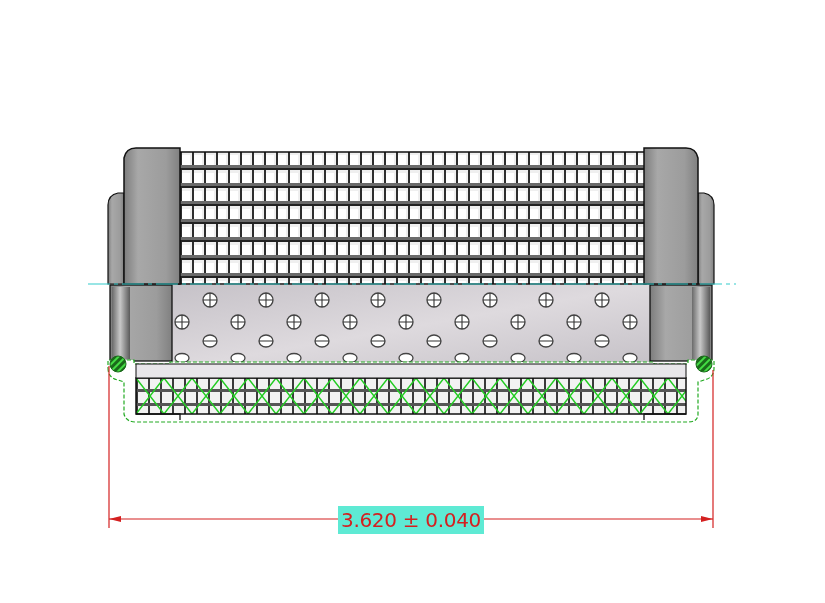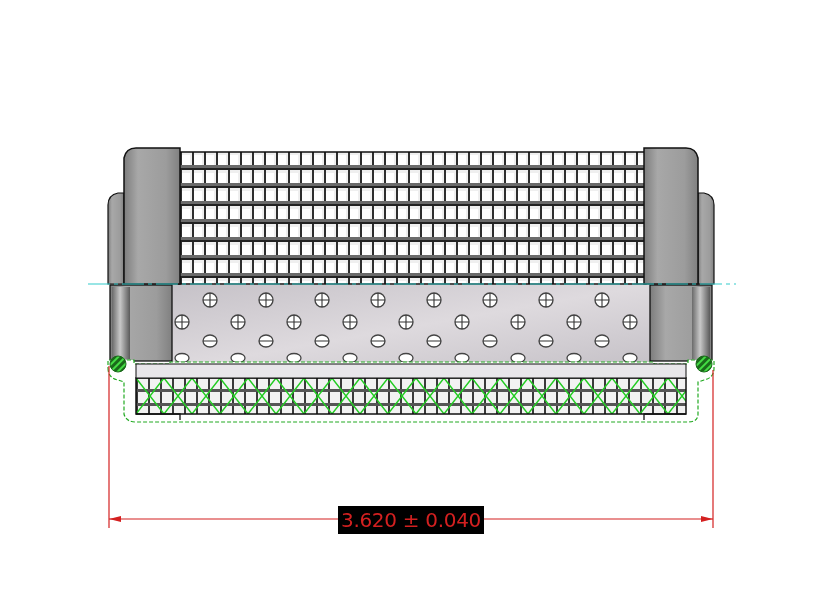--- a/index.html
+++ b/index.html
@@ -1,18 +1,18 @@
 <!DOCTYPE html>
 <html><head>
   <meta charset="utf-8">
   <style>
     html, body { margin: 0; padding: 0; background: #ffffff; }
     body { width: 825px; height: 603px; position: relative; overflow: hidden; font-family: "DejaVu Sans", sans-serif; }
     #drawing { position: absolute; left: 0; top: 0; }
-    .dim-label { position: absolute; left: 338px; top: 506px; width: 146px; height: 28px; background: #000000;
+    .dim-label { position: absolute; left: 338px; top: 506px; width: 146px; height: 28px; background: #5eead4;
       color: #d42020; font-family: "DejaVu Sans", sans-serif; font-size: 20px; line-height: 28px; text-align: center; letter-spacing: -0.3px; }
   </style>
 </head>
 <body>
 
 <svg id="drawing" width="825" height="603" viewBox="0 0 825 603" xmlns="http://www.w3.org/2000/svg">
   <defs>
     <linearGradient id="capGrad" x1="0" y1="0" x2="1" y2="0">
       <stop offset="0" stop-color="#7d7d7d"></stop>
       <stop offset="0.25" stop-color="#a8a8a8"></stop>

